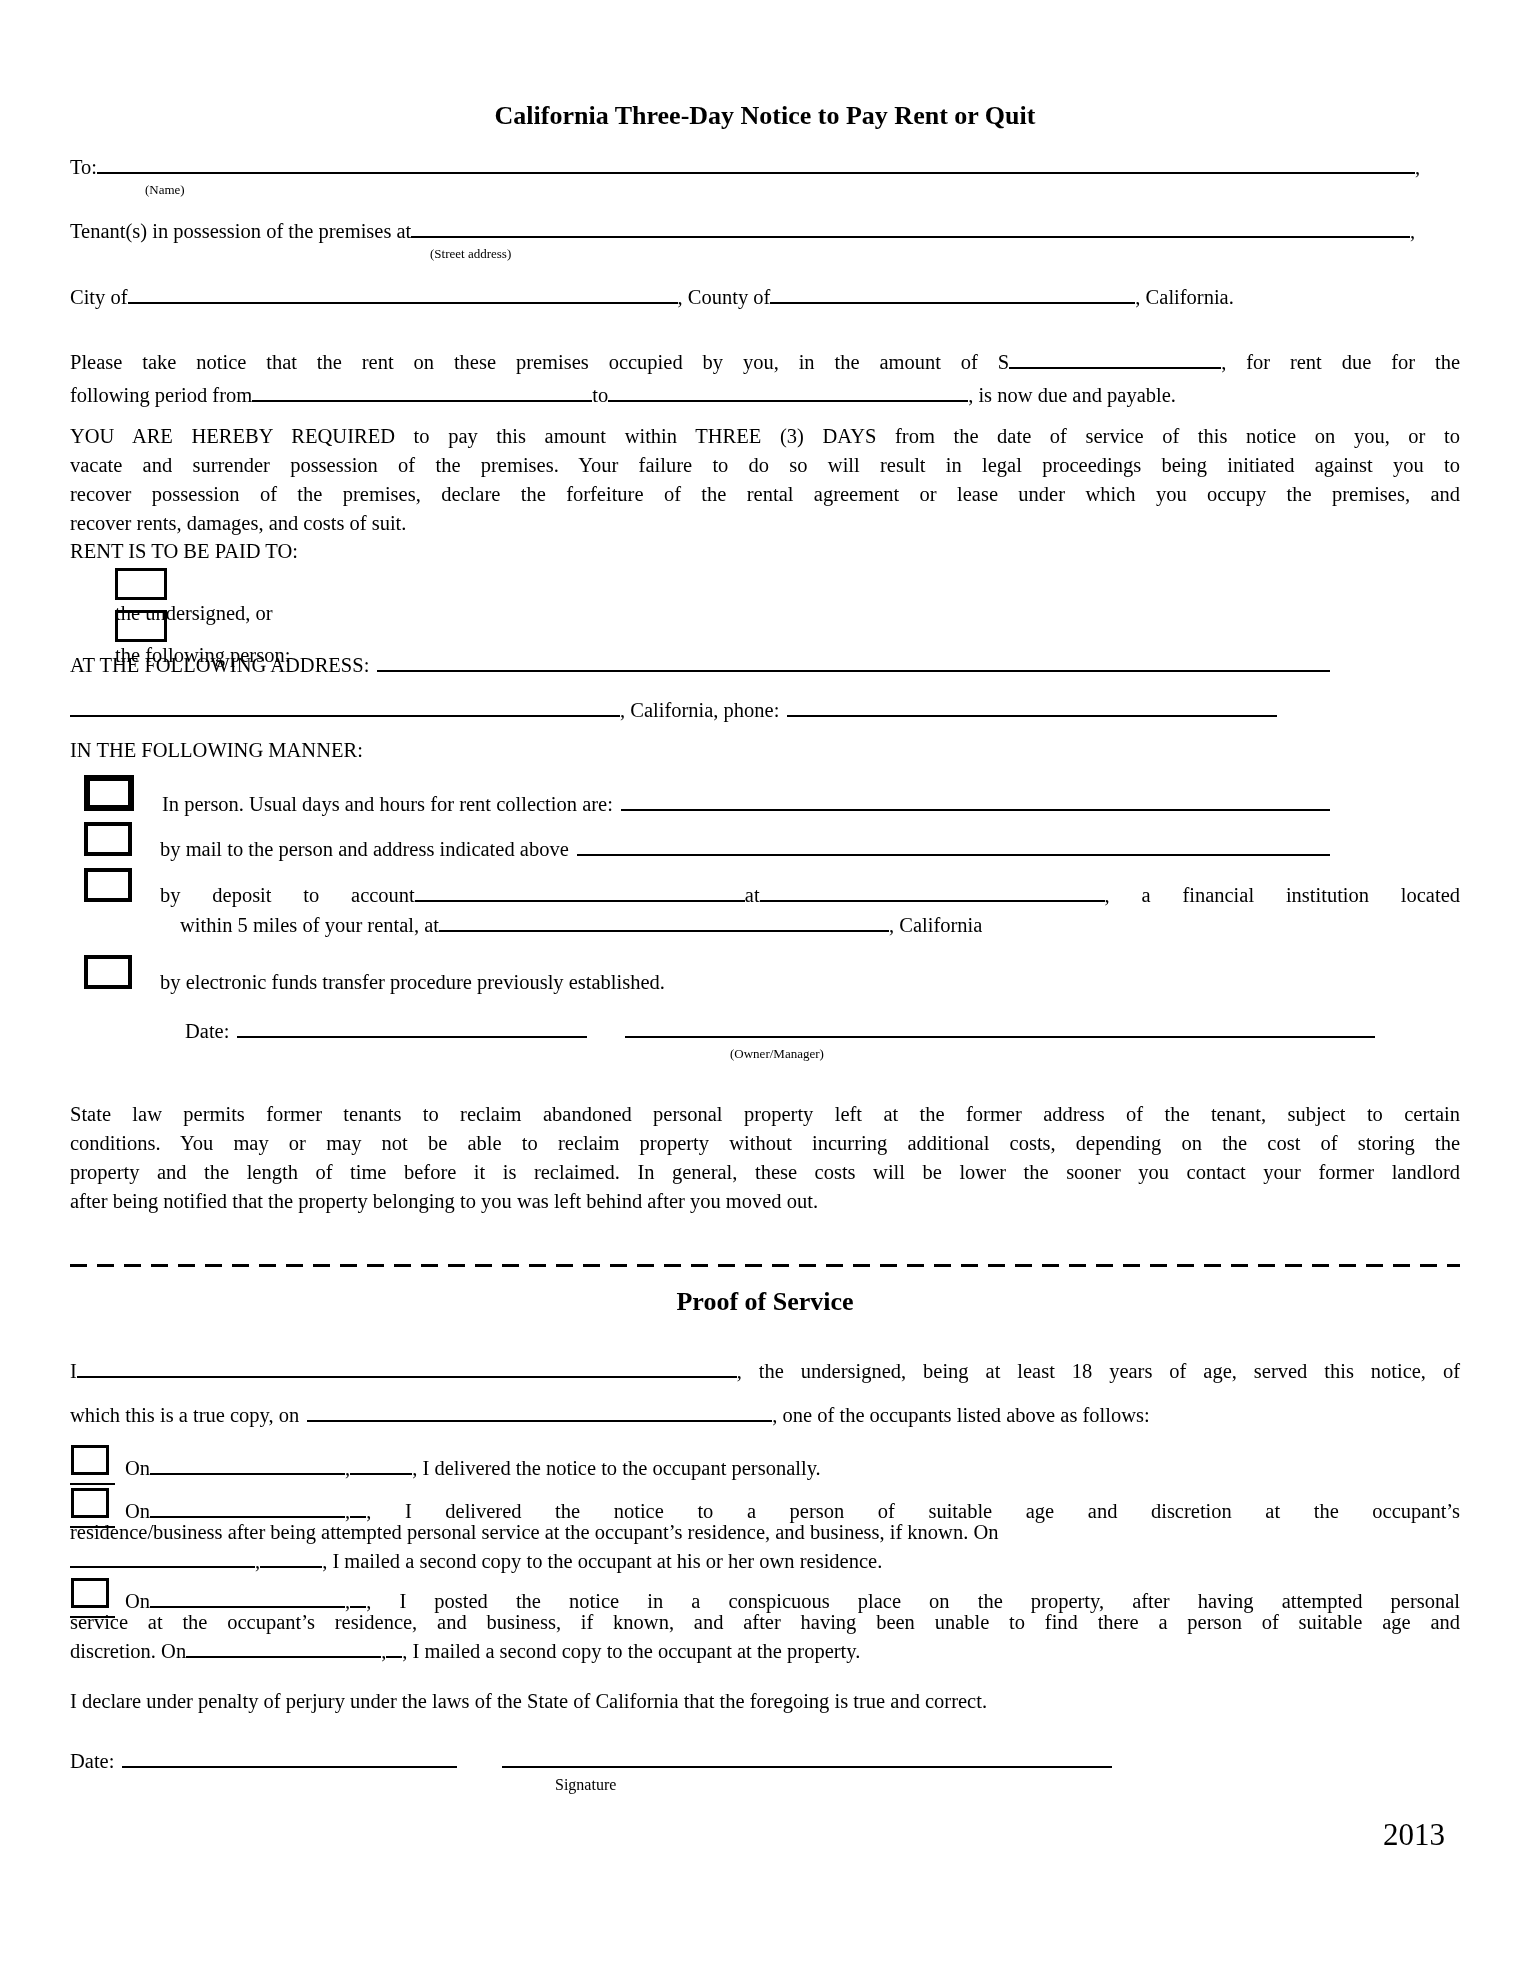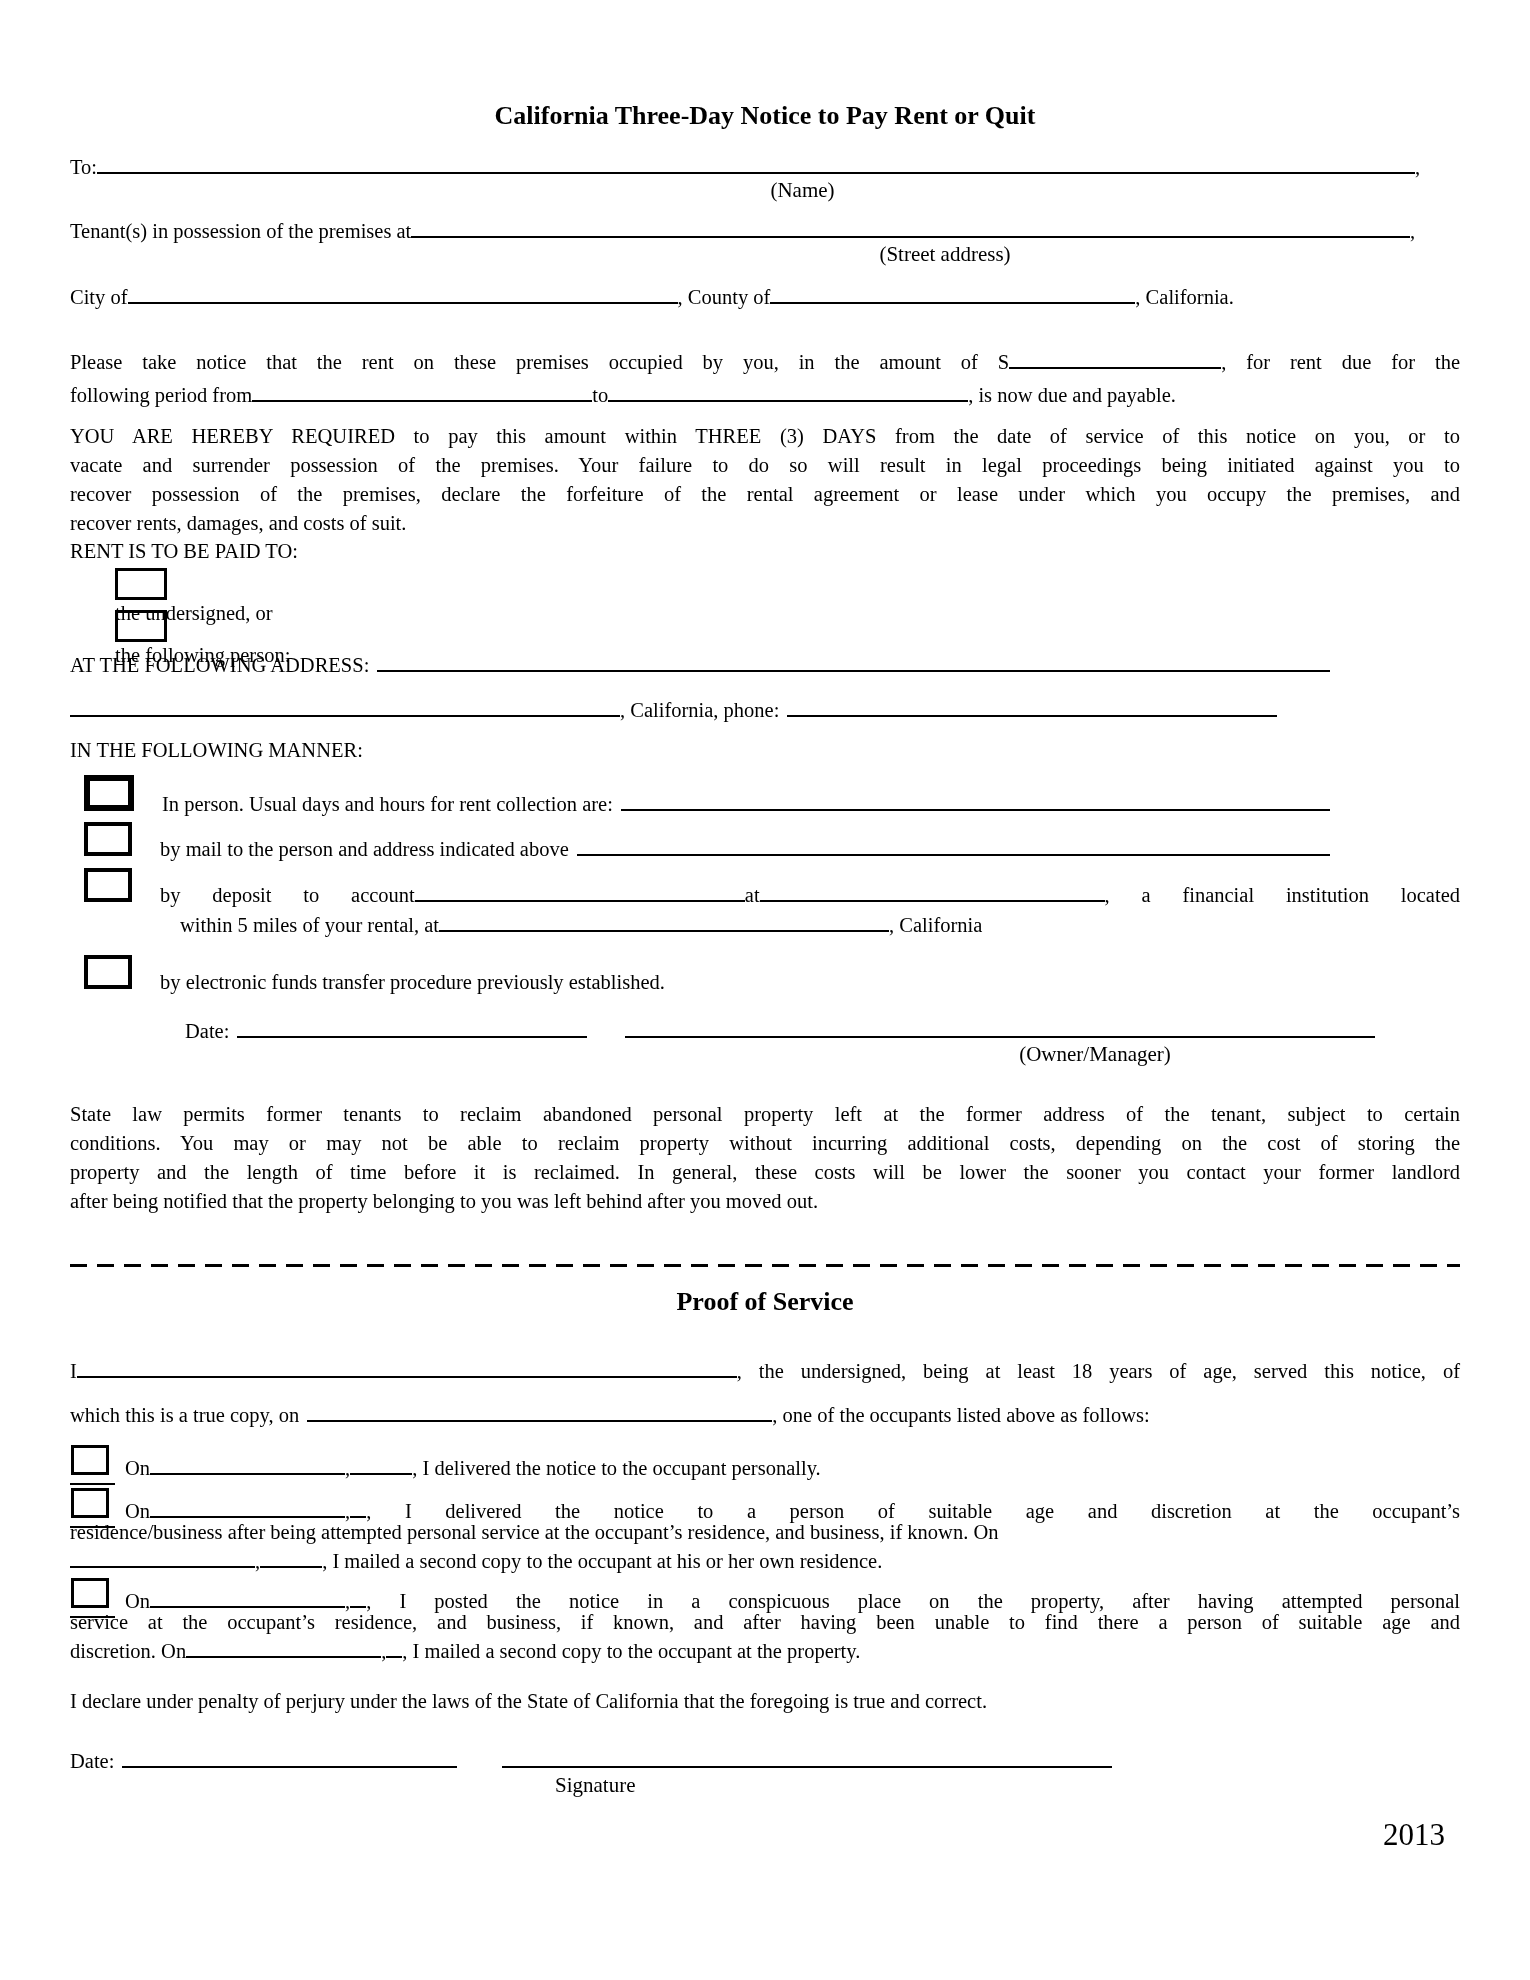--- a/index.html
+++ b/index.html
@@ -9,21 +9,21 @@
     font-size:20.5px;line-height:26px;position:relative;margin:0 auto;
     box-sizing:border-box;
   }
   .content{padding:100px 70px 0 70px;box-sizing:border-box;}
   .title{font-size:26px;line-height:32px;font-weight:bold;text-align:center;}
   .row{white-space:nowrap;}
   .fl{display:flex;align-items:baseline;}
   .bl{display:inline-block;border-bottom:2px solid #000;height:15px;}
   .bl.flex{flex:1 1 auto;}
   .gap-l{margin-left:8px;}
-  .caption{font-size:21px;line-height:20px;text-align:center;}
+  .caption{font-size:13px;line-height:20px;}
   .just{text-align:justify;text-align-last:justify;}
   .para{line-height:33px;}
   .para29{line-height:29px;}
   
   .cbA{display:inline-block;width:46px;height:26px;border:3px solid #000;flex:none;}
   .cbB{display:inline-block;width:40px;height:26px;border:4px solid #000;flex:none;}
   .cbB.thick{border-width:6px;width:38px;height:24px;}
   .cbC{display:inline-block;width:32px;height:24px;border:3px solid #000;}
   .cbwrap{display:inline-block;border-bottom:2px solid #000;padding:0 6px 2px 1px;flex:none;}
   
@@ -65,21 +65,21 @@
   .pitem1{margin-top:17px;height:30px;}
   .pitem-l1{margin-top:13px;height:30px;}
   .pitem-l1 .on{margin-left:10px;}
   .pitem1 .on{margin-left:10px;}
   .jtext{flex:1 1 auto;text-align:justify;text-align-last:justify;}
   .pline{line-height:29px;}
   .item3-start{margin-top:2px;}
   .decl-row{margin-top:22px;}
   .dateB-row{margin-top:34px;}
   .dateB-row .bl2{margin-left:45px;}
-  .sig-cap{font-size:21px;line-height:22px;margin-left:485px;}
+  .sig-cap{font-size:16px;line-height:22px;margin-left:485px;}
   .year{position:absolute;top:1818px;right:85px;font-size:31px;line-height:34px;}
 </style>
 </head>
 <body>
 
 <div class="page">
   <div class="content">
 
     <div class="title">California Three-Day Notice to Pay Rent or Quit</div>
 

